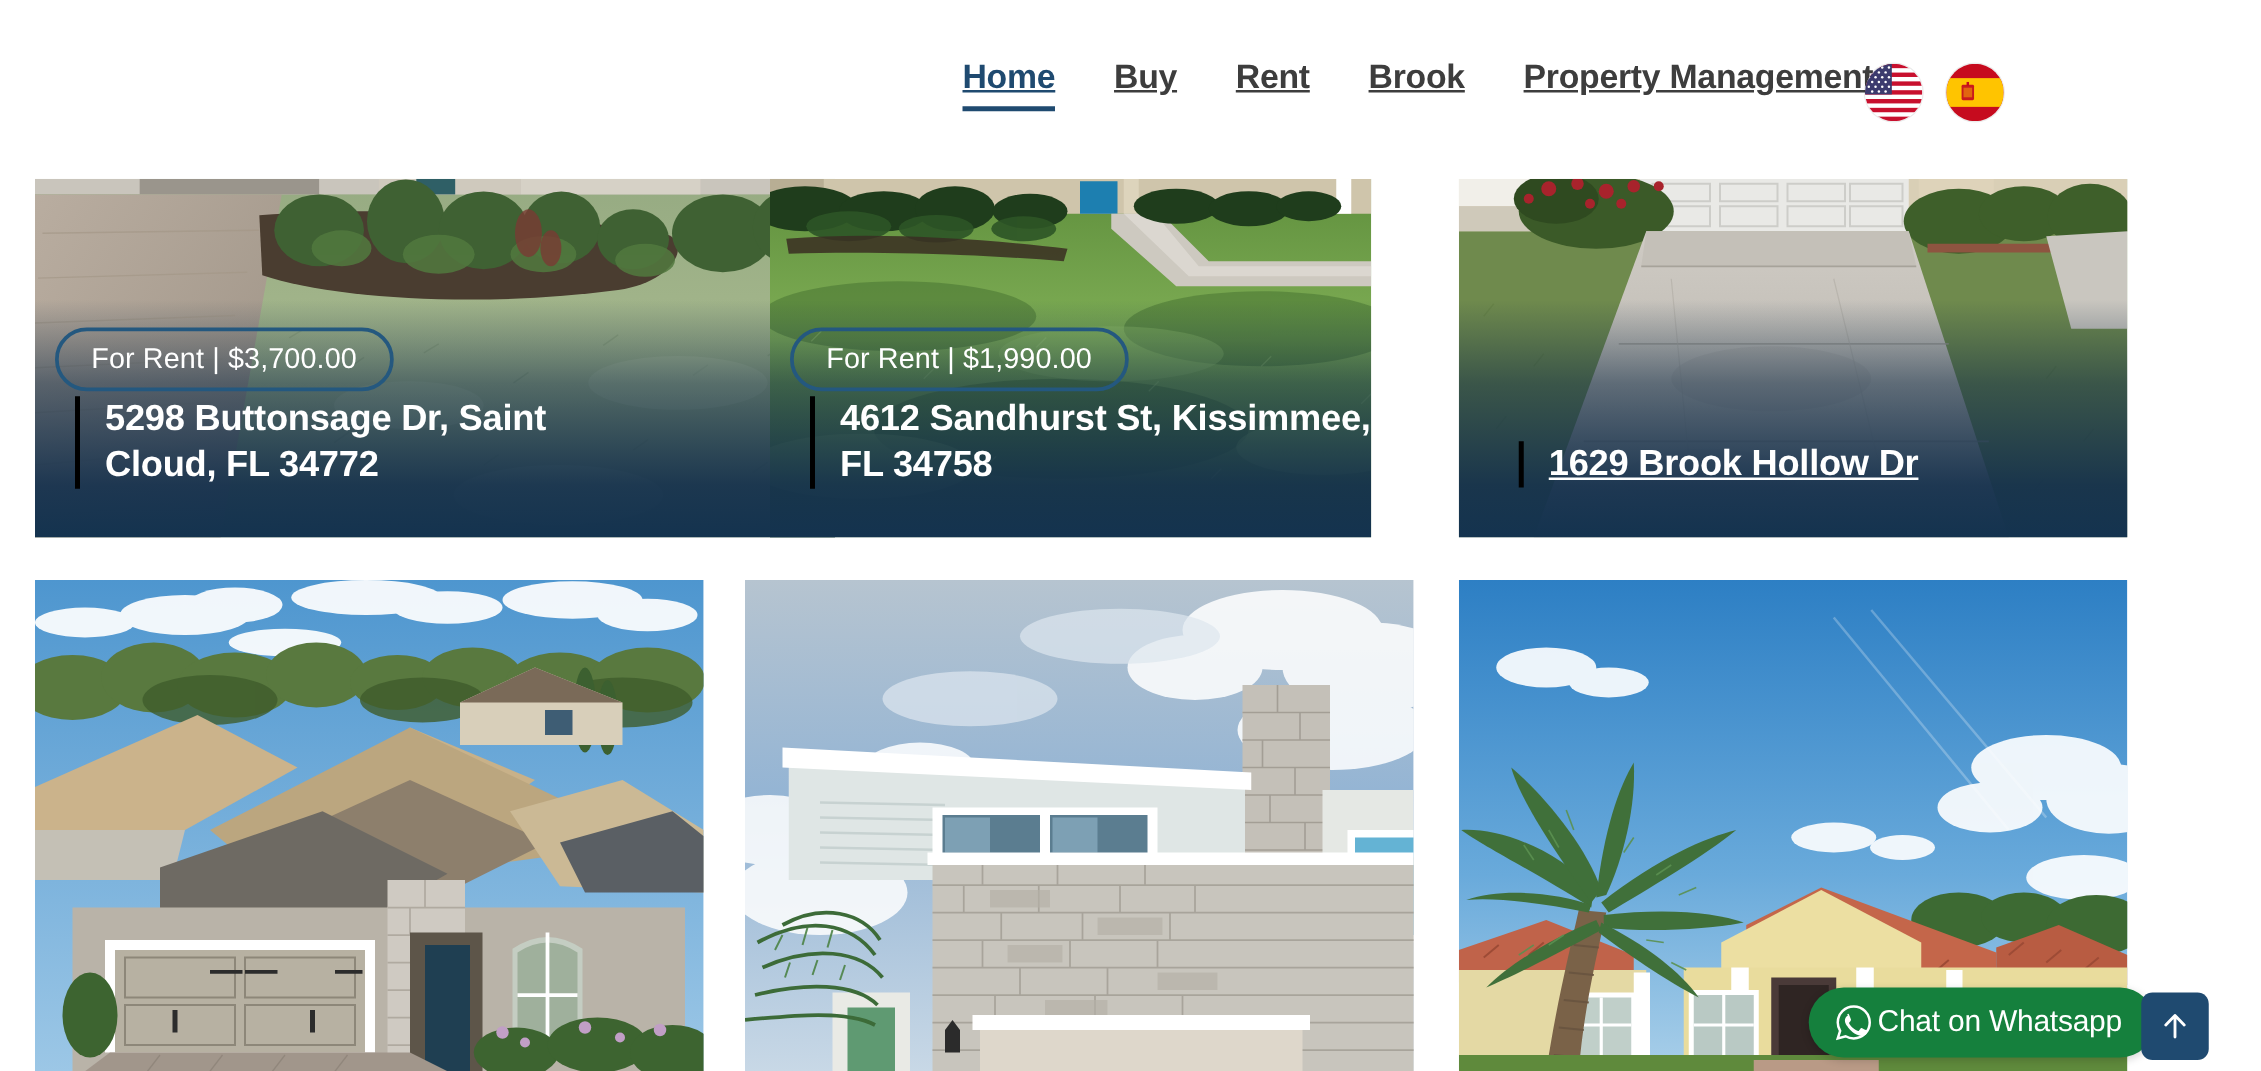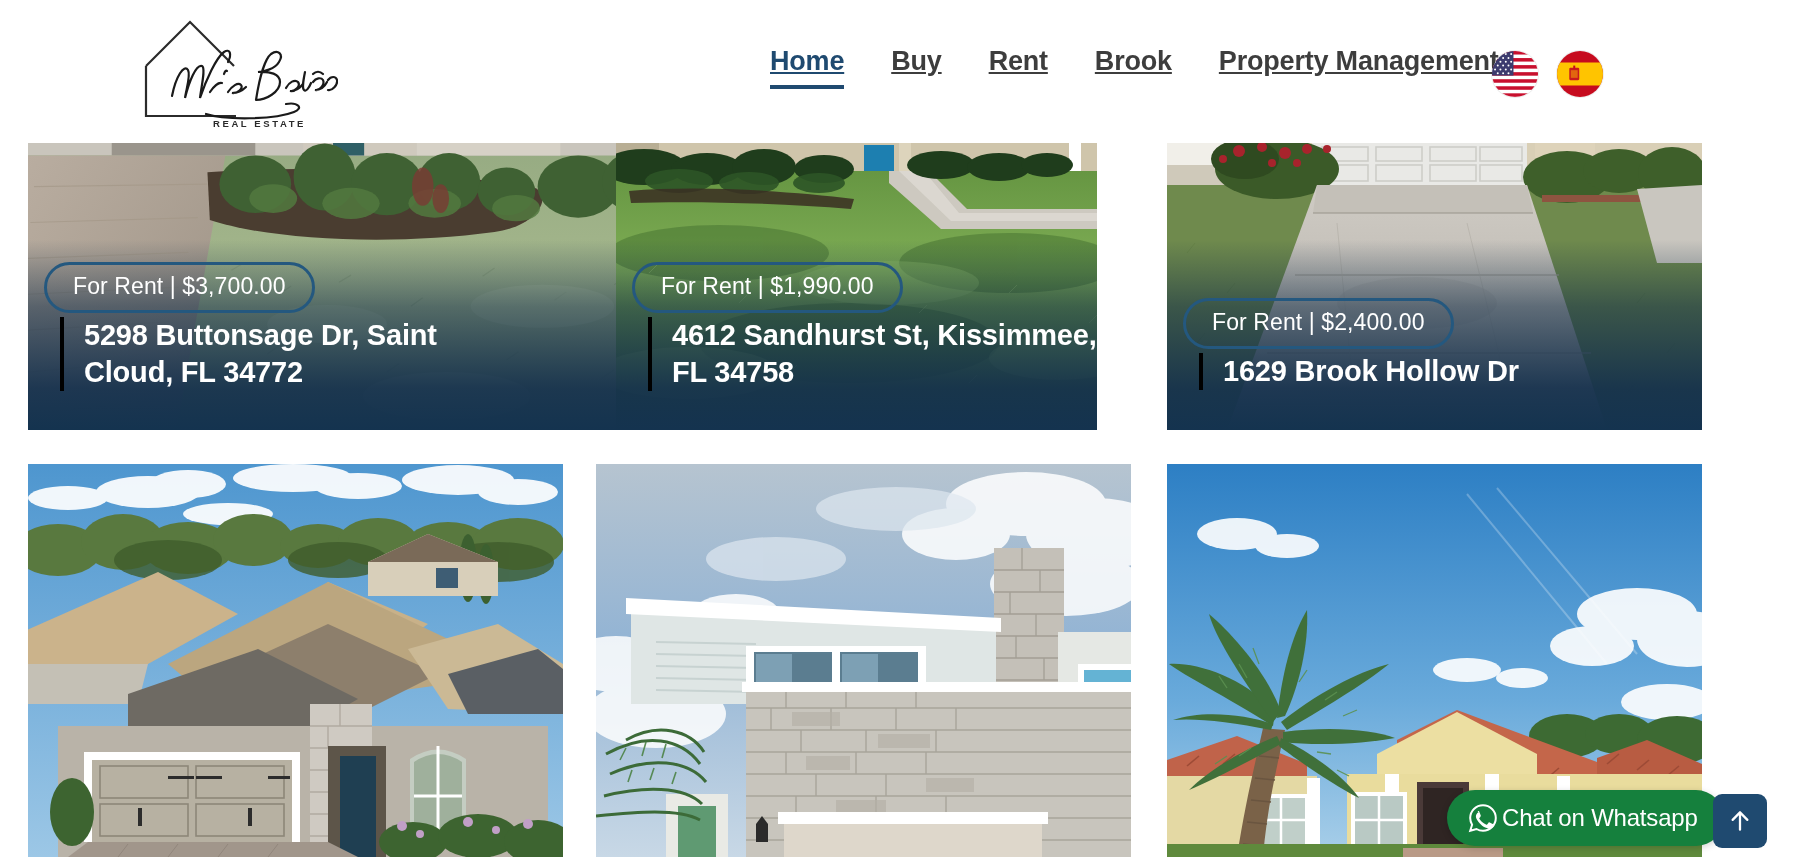--- a/index.html
+++ b/index.html
@@ -144,43 +144,20 @@
     cursor:pointer;
     z-index:60;
   }
   .totop svg{ width:26px; height:26px; display:block; }
 </style>
 </head>
 <body>
 
 <div class="header">
 
-  <div class="logo">
-    <svg viewBox="0 0 210 122" xmlns="http://www.w3.org/2000/svg">
-
-      <path d="M18 58 L18 108 L108 108" fill="none" stroke="#2b2b2b" stroke-width="2.2"></path>
-      <path d="M18 58 L62 14 L106 58" fill="none" stroke="#2b2b2b" stroke-width="2.2"></path>
-
-      <g fill="none" stroke="#1a1a1a" stroke-linecap="round" stroke-width="2.2">
-        <path d="M44 88 C48 68 56 56 60 62 C63 67 58 82 57 90 C61 74 68 56 74 58 C78 60 73 80 72 90 C78 72 88 50 96 44 C102 40 104 46 100 54"></path>
-        <path d="M82 84 C86 78 91 74 94 75"></path>
-        <path d="M96 66 C97 63 98 62 99 63"></path>
-        <path d="M100 84 C104 78 110 74 113 77 C116 80 109 86 104 85 C110 85 115 82 118 79"></path>
-        <path d="M128 92 C132 66 138 50 143 46 C150 41 156 46 151 54 C147 61 135 64 130 64 C142 63 152 66 152 74 C152 84 138 92 128 92"></path>
-        <path d="M158 80 C161 74 167 71 170 74 C173 78 167 84 162 83 C168 83 172 80 175 76"></path>
-        <path d="M177 64 C175 74 174 80 176 82 C178 84 181 80 183 75"></path>
-        <path d="M185 74 C188 70 193 69 195 72 C197 76 192 83 187 82 C193 82 197 78 199 74"></path>
-        <path d="M185 66 C188 63 192 63 195 66"></path>
-        <path d="M200 72 C203 68 208 68 209 72 C210 77 204 83 200 82"></path>
-        <path d="M78 106 C96 112 146 112 166 104 C176 100 170 94 158 96"></path>
-      </g>
-
-      <text x="85" y="119" font-family="Liberation Sans, sans-serif" font-size="9.5" letter-spacing="2.6" font-weight="700" fill="#2b2b2b">REAL ESTATE</text>
-    </svg>
-  </div>
 
   <nav class="nav">
     <a class="nav-item active">Home</a>
     <a class="nav-item">Buy</a>
     <a class="nav-item">Rent</a>
     <a class="nav-item">Brook</a>
     <a class="nav-item">Property Management</a>
   </nav>
 
   <div class="flags">
@@ -459,22 +436,21 @@
             <path d="M20 110 L28 100"></path>
               <path d="M60 150 L68 140"></path>
               <path d="M30 200 L38 190"></path>
             <path d="M470 160 L478 150"></path>
               <path d="M500 210 L508 200"></path>
               <path d="M460 250 L468 240"></path>
           </g>
         </svg>
       </div>
       <div class="overlay"></div>
-      <div class="badge" style="left:16px; top:155px;">For Rent | $2,400.00</div>
-      <div class="addr" style="left:32px; top:210px; width:482px;">1629 Brook Hollow Dr</div>
+      <div class="addr" style="left:48px; top:210px; width:482px;text-decoration:underline;">1629 Brook Hollow Dr</div>
     </div>
   </div>
 
   <div class="row2">
 
     <div class="card" style="left:28px; width:535px;">
       <div class="photo">
         <svg viewBox="0 0 535 393" preserveAspectRatio="xMidYMid slice" xmlns="http://www.w3.org/2000/svg">
           <defs>
             <linearGradient id="p4sky" x1="0" y1="0" x2="0" y2="1">

